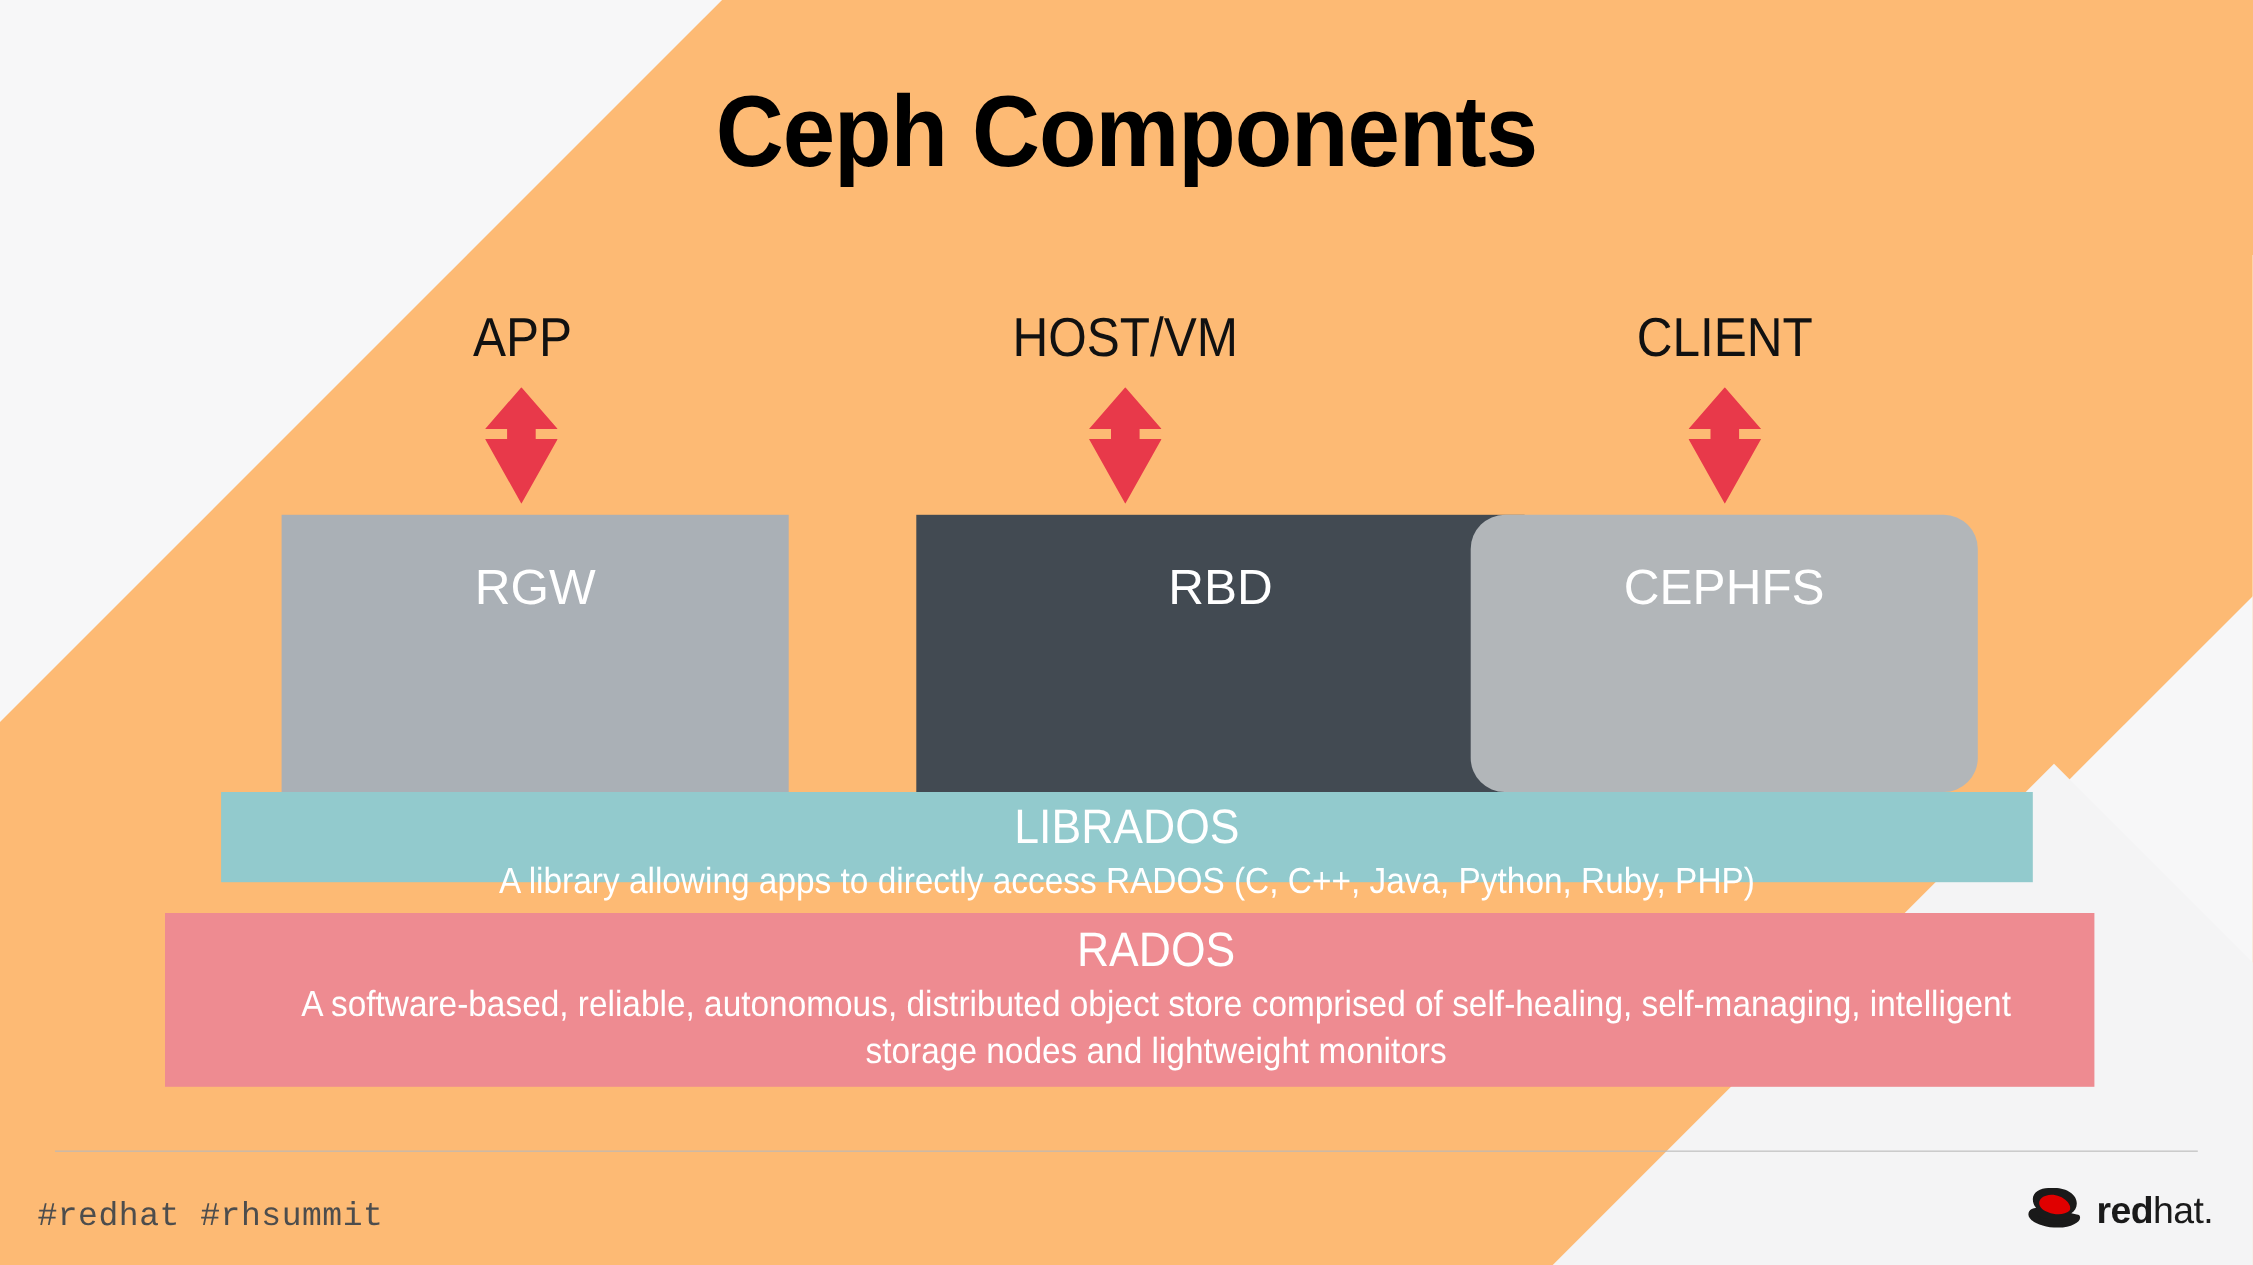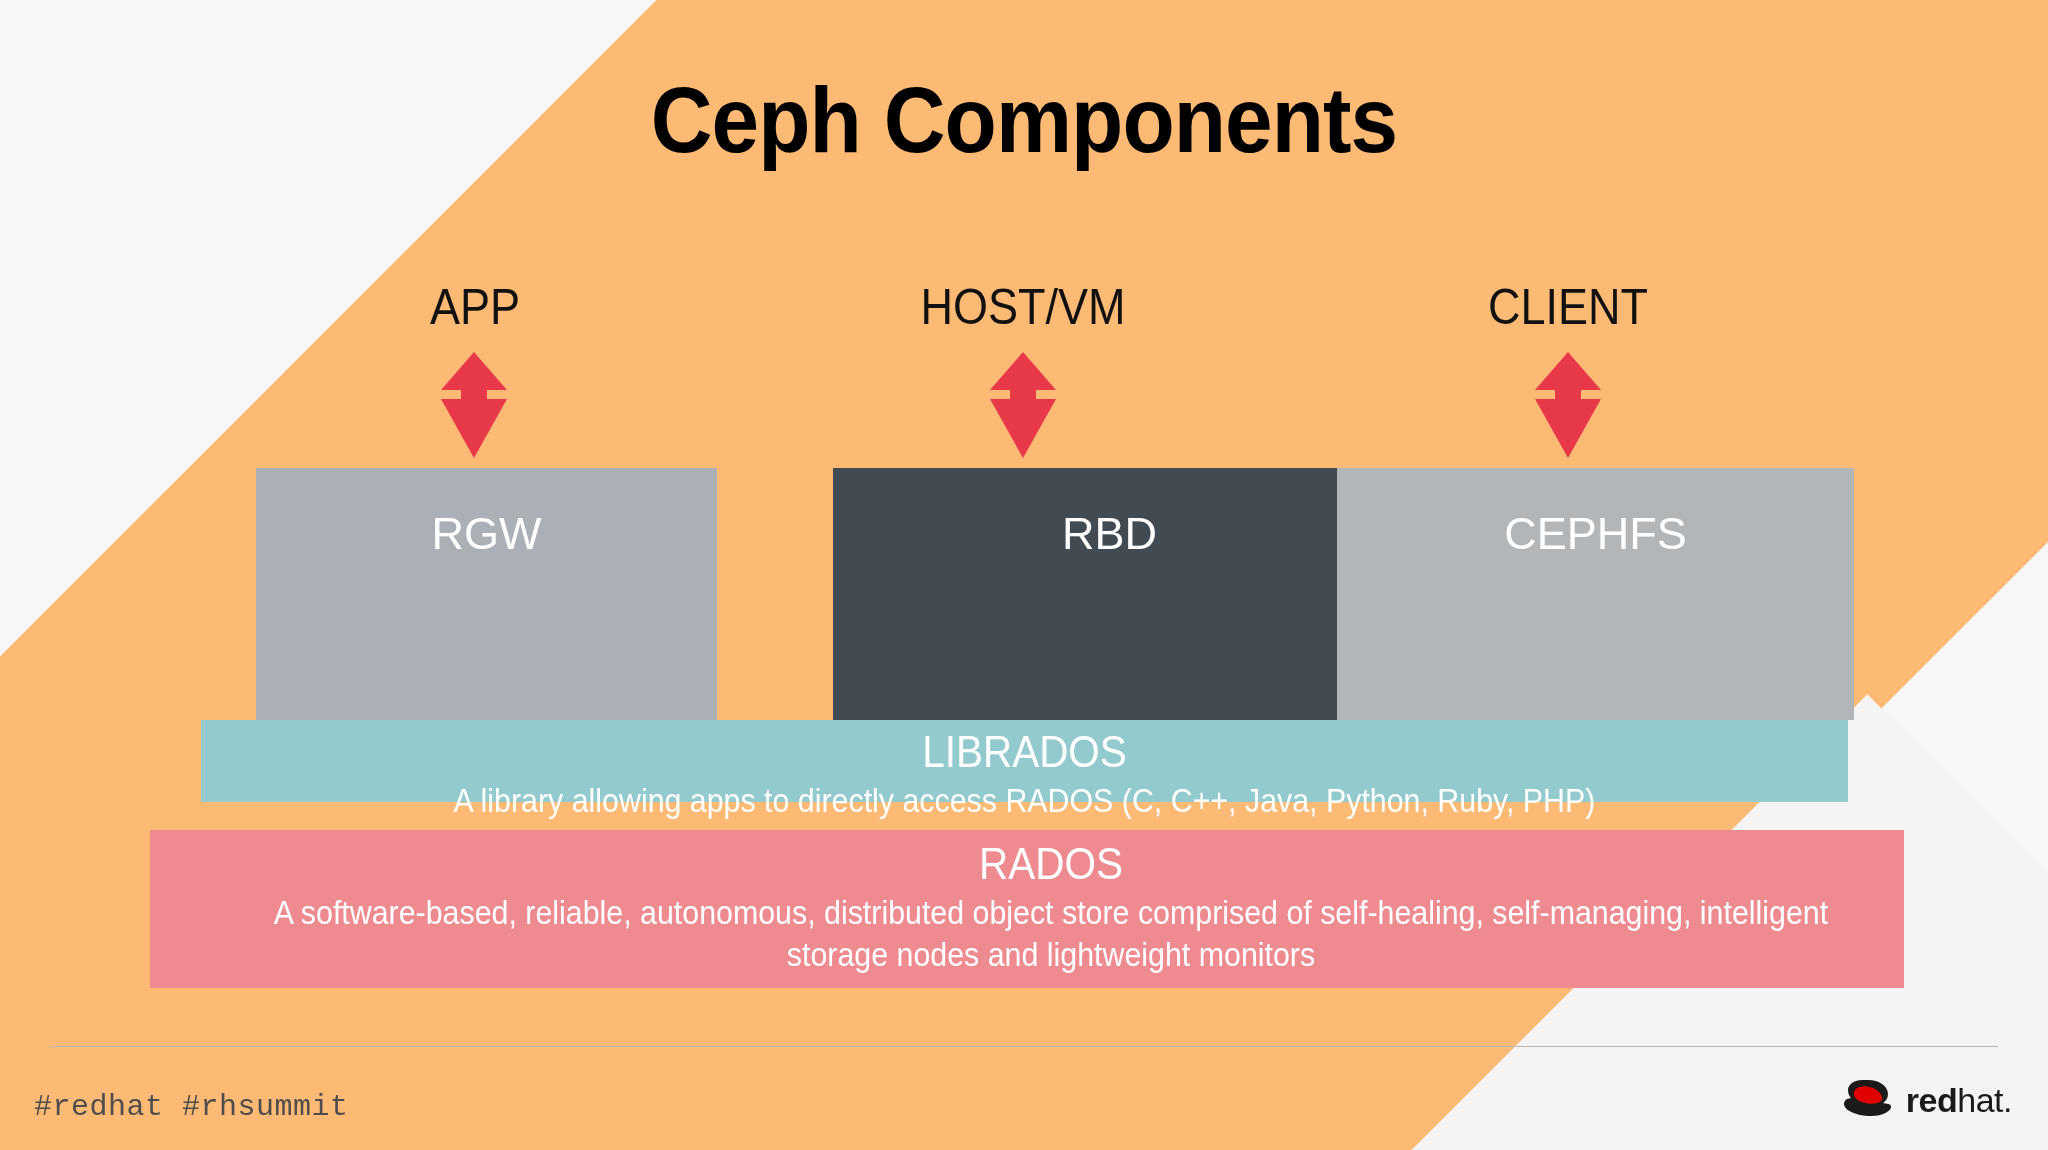--- a/index.html
+++ b/index.html
@@ -97,21 +97,21 @@
     top: 468px;
     height: 252px;
     overflow: hidden;
     text-align: center;
     color: #ffffff;
     box-sizing: border-box;
     padding: 16px 8px;
   }
   #box-rgw    { left: 256px;  width: 461px; background: #aab0b6; }
   #box-rbd    { left: 797px;  width: 553px; background: #424a52; margin-left: 36px; }
-  #box-cephfs { left: 1337px; width: 517px; background: #b2b6b9; }
+  #box-cephfs { left: 1337px; width: 461px; background: #b2b6b9; border-radius: 31px; }
 
   .comp-title {
     margin-top: 26px;
     font-size: 45px;
     line-height: 1.08;
     font-weight: normal;
   }
   .comp-desc {
     margin-top: 2px;
     font-size: 33px;

